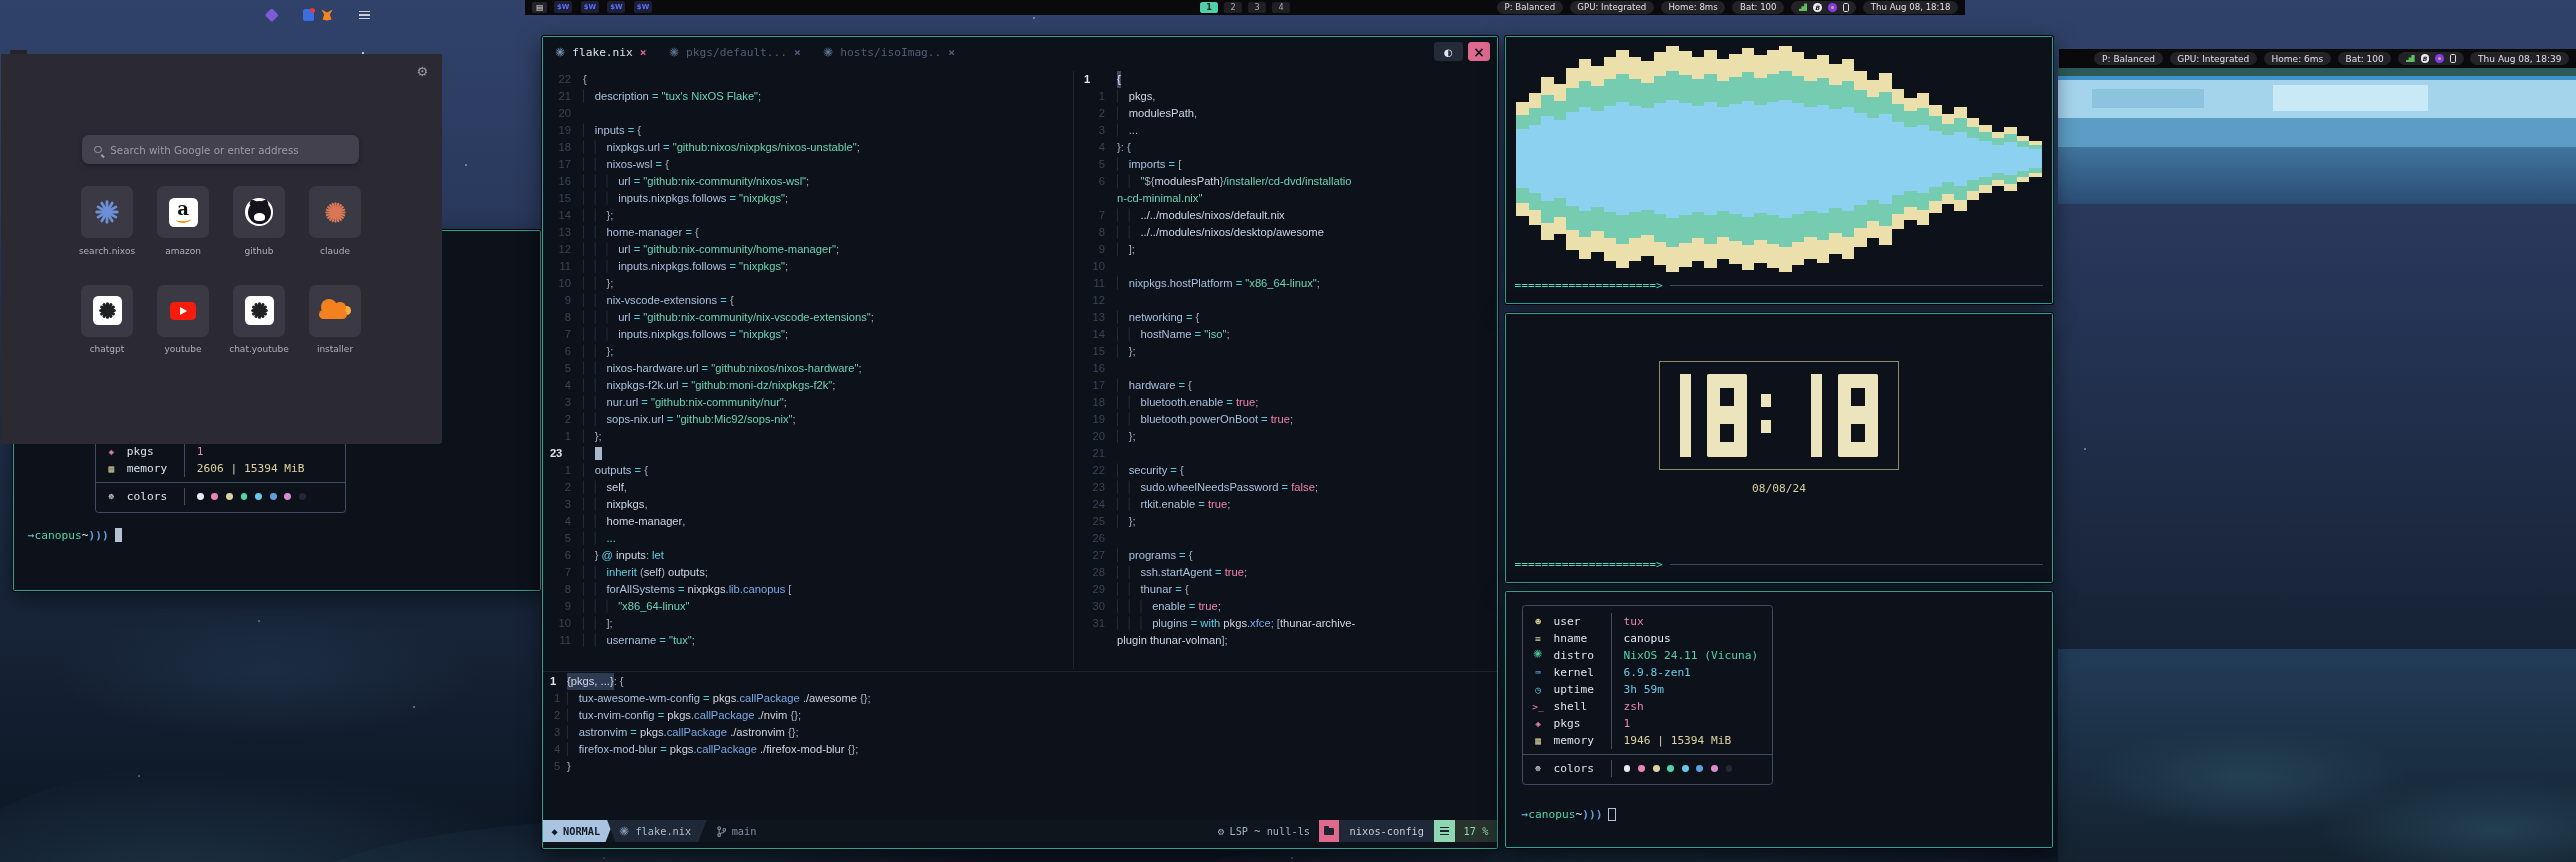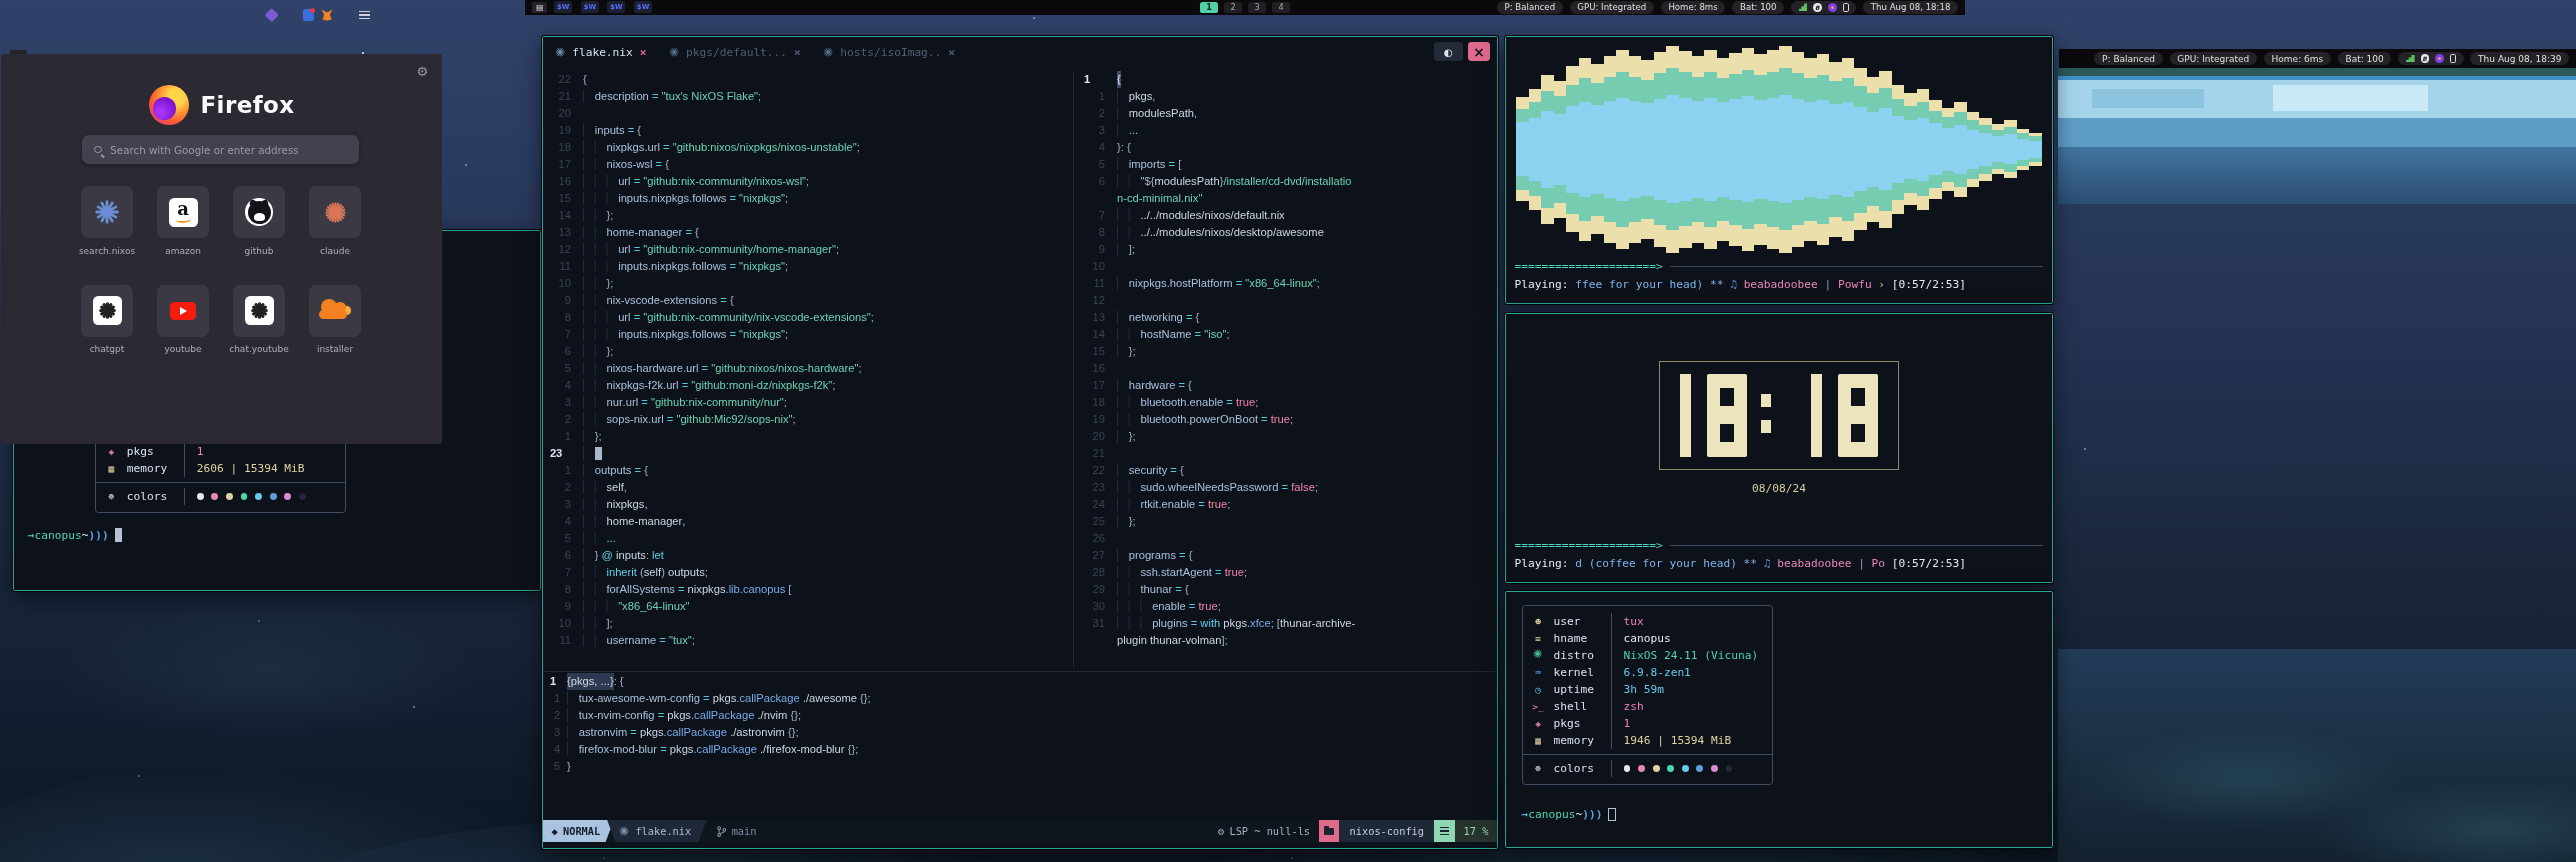--- a/index.html
+++ b/index.html
@@ -808,21 +808,20 @@
         <i class="cv2"></i>
         <i class="cv3"></i>
         <i class="cv2"></i>
         <i class="cv1"></i>
       </div>
     </div>
   <div class="arrowrow">
       <span>=====================&gt;</span>
       <i class="rule"></i>
     </div>
-  <div class="nowrow" id="now1"><span class="w">Playing: </span><span class="bl">ffee for your head) ** </span><span class="note">♫ </span><span class="pk">beabadoobee </span><span class="gr">| </span><span class="pk">Powfu </span><span class="yl">› </span><span class="w">[0:57/2:53]</span></div>
 </div>
 
 <div class="win" id="panelB">
   <div id="clockbox">
       <div id="clockdigits" style="display:flex;align-items:flex-end">
         <div class="d1"></div>
         <div class="d8">
           <i></i>
           <i></i>
         </div>
@@ -836,21 +835,20 @@
           <i></i>
         </div>
       </div>
     </div>
   <div id="dateline">08/08/24</div>
   <div class="bot">
     <div class="arrowrow">
         <span>=====================&gt;</span>
         <i class="rule"></i>
       </div>
-    <div class="nowrow" id="now2"><span class="w">Playing: </span><span class="bl">d (coffee for your head) ** </span><span class="note">♫ </span><span class="pk">beabadoobee </span><span class="gr">| </span><span class="pk">Po </span><span class="w">[0:57/2:53]</span></div>
   </div>
 </div>
 
 <div class="win" id="panelC">
   <div class="fbox" id="fetch-right">
       <div class="frow">
         <span class="fic vcream">☻</span>
         <span class="fkey">user</span>
         <span class="fval vpink">tux</span>
       </div>
@@ -937,24 +935,20 @@
     <span id="ff-tab">
         <i class="fflogo"></i>
         <span>New Tab</span>
       </span>
     <span class="navic">+</span>
     <span class="spacer"></span>
     <span class="navic">∨</span>
   </div>
   <div id="ff-content">
     <span id="gear">⚙</span>
-    <div id="brandrow">
-      <i id="biglogo"></i>
-      <span id="brandname">Firefox</span>
-    </div>
     <div id="searchpill">
       <i class="mag"></i>
       <span class="txt">Search with Google or enter address</span>
     </div>
     <div id="dials">
         <div class="dial">
           <div class="tile">
             <i class="spoke nix-dial"><svg viewBox="0 0 24 24" width="100%" height="100%">
                 <g stroke="currentColor" stroke-width="2.6" stroke-linecap="round">
                   <line x1="12" y1="2.5" x2="12" y2="21.5" transform="rotate(0 12 12)"></line>

